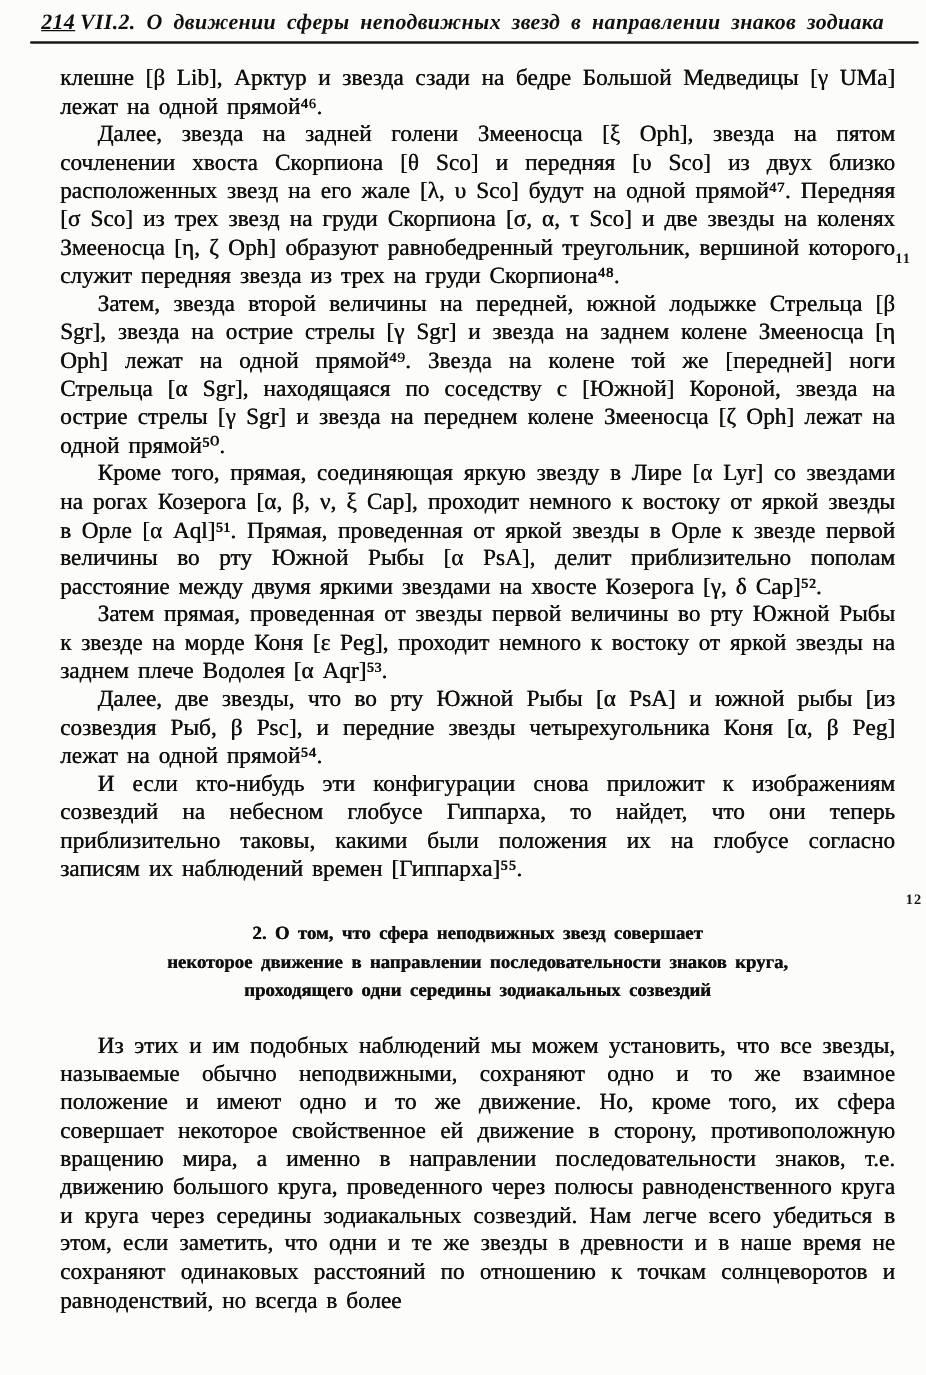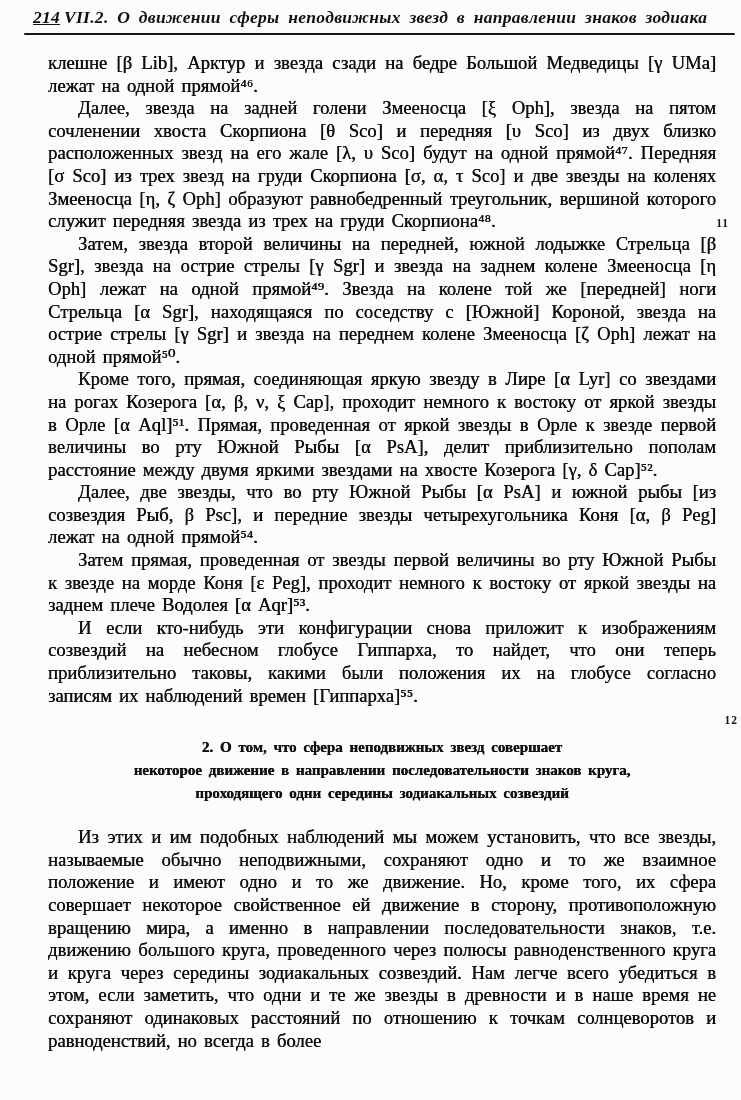--- a/index.html
+++ b/index.html
@@ -86,21 +86,21 @@
   }
 
   
   .margin-note {
     position: absolute;
     font-size: 11.5px;
     font-weight: 600;
     color: #151515;
     letter-spacing: 1px;
   }
-  .margin-note-11 { top: 217px; right: 12px; }
+  .margin-note-11 { top: 201px; right: 12px; }
   .margin-note-12 { top: 714px; right: 3px; text-align: right; }
 </style>
 </head>
 <body>
 
 <div class="page">
 
   <div class="running-head">
     <span class="page-number">214</span>
     <span class="running-title">VII.2. О движении сферы неподвижных звезд в направлении знаков зодиака</span>
@@ -111,23 +111,23 @@
   <div class="body-column">
 
     <p class="continuation">клешне [β Lib], Арктур и звезда сзади на бедре Большой Медведицы [γ UMa] лежат на одной прямой⁴⁶.</p>
 
     <p>Далее, звезда на задней голени Змееносца [ξ Oph], звезда на пятом сочленении хвоста Скорпиона [θ Sco] и передняя [υ Sco] из двух близко расположенных звезд на его жале [λ, υ Sco] будут на одной прямой⁴⁷. Передняя [σ Sco] из трех звезд на груди Скорпиона [σ, α, τ Sco] и две звезды на коленях Змееносца [η, ζ Oph] образуют равнобедренный треугольник, вершиной которого служит передняя звезда из трех на груди Скорпиона⁴⁸.</p>
 
     <p>Затем, звезда второй величины на передней, южной лодыжке Стрельца [β Sgr], звезда на острие стрелы [γ Sgr] и звезда на заднем колене Змееносца [η Oph] лежат на одной прямой⁴⁹. Звезда на колене той же [передней] ноги Стрельца [α Sgr], находящаяся по соседству с [Южной] Короной, звезда на острие стрелы [γ Sgr] и звезда на переднем колене Змееносца [ζ Oph] лежат на одной прямой⁵⁰.</p>
 
     <p>Кроме того, прямая, соединяющая яркую звезду в Лире [α Lyr] со звездами на рогах Козерога [α, β, ν, ξ Cap], проходит немного к востоку от яркой звезды в Орле [α Aql]⁵¹. Прямая, проведенная от яркой звезды в Орле к звезде первой величины во рту Южной Рыбы [α PsA], делит приблизительно пополам расстояние между двумя яркими звездами на хвосте Козерога [γ, δ Cap]⁵².</p>
 
+    <p>Затем прямая, проведенная от звезды первой величины во рту Южной Рыбы к звезде на морде Коня [ε Peg], проходит немного к востоку от яркой звезды на заднем плече Водолея [α Aqr]⁵³.</p>
+
     <p>Далее, две звезды, что во рту Южной Рыбы [α PsA] и южной рыбы [из созвездия Рыб, β Psc], и передние звезды четырехугольника Коня [α, β Peg] лежат на одной прямой⁵⁴.</p>
-
-    <p>Затем прямая, проведенная от звезды первой величины во рту Южной Рыбы к звезде на морде Коня [ε Peg], проходит немного к востоку от яркой звезды на заднем плече Водолея [α Aqr]⁵³.</p>
 
     <p>И если кто-нибудь эти конфигурации снова приложит к изображениям созвездий на небесном глобусе Гиппарха, то найдет, что они теперь приблизительно таковы, какими были положения их на глобусе согласно записям их наблюдений времен [Гиппарха]⁵⁵.</p>
 
     <h2 class="section-heading">
       <span class="heading-line">2. О том, что сфера неподвижных звезд совершает</span>
       <span class="heading-line">некоторое движение в направлении последовательности знаков круга,</span>
       <span class="heading-line">проходящего одни середины зодиакальных созвездий</span>
     </h2>
 
     <p>Из этих и им подобных наблюдений мы можем установить, что все звезды, называемые обычно неподвижными, сохраняют одно и то же взаимное положение и имеют одно и то же движение. Но, кроме того, их сфера совершает некоторое свойственное ей движение в сторону, противоположную вращению мира, а именно в направлении последовательности знаков, т.е. движению большого круга, проведенного через полюсы равноденственного круга и круга через середины зодиакальных созвездий. Нам легче всего убедиться в этом, если заметить, что одни и те же звезды в древности и в наше время не сохраняют одинаковых расстояний по отношению к точкам солнцеворотов и равноденствий, но всегда в более</p>

